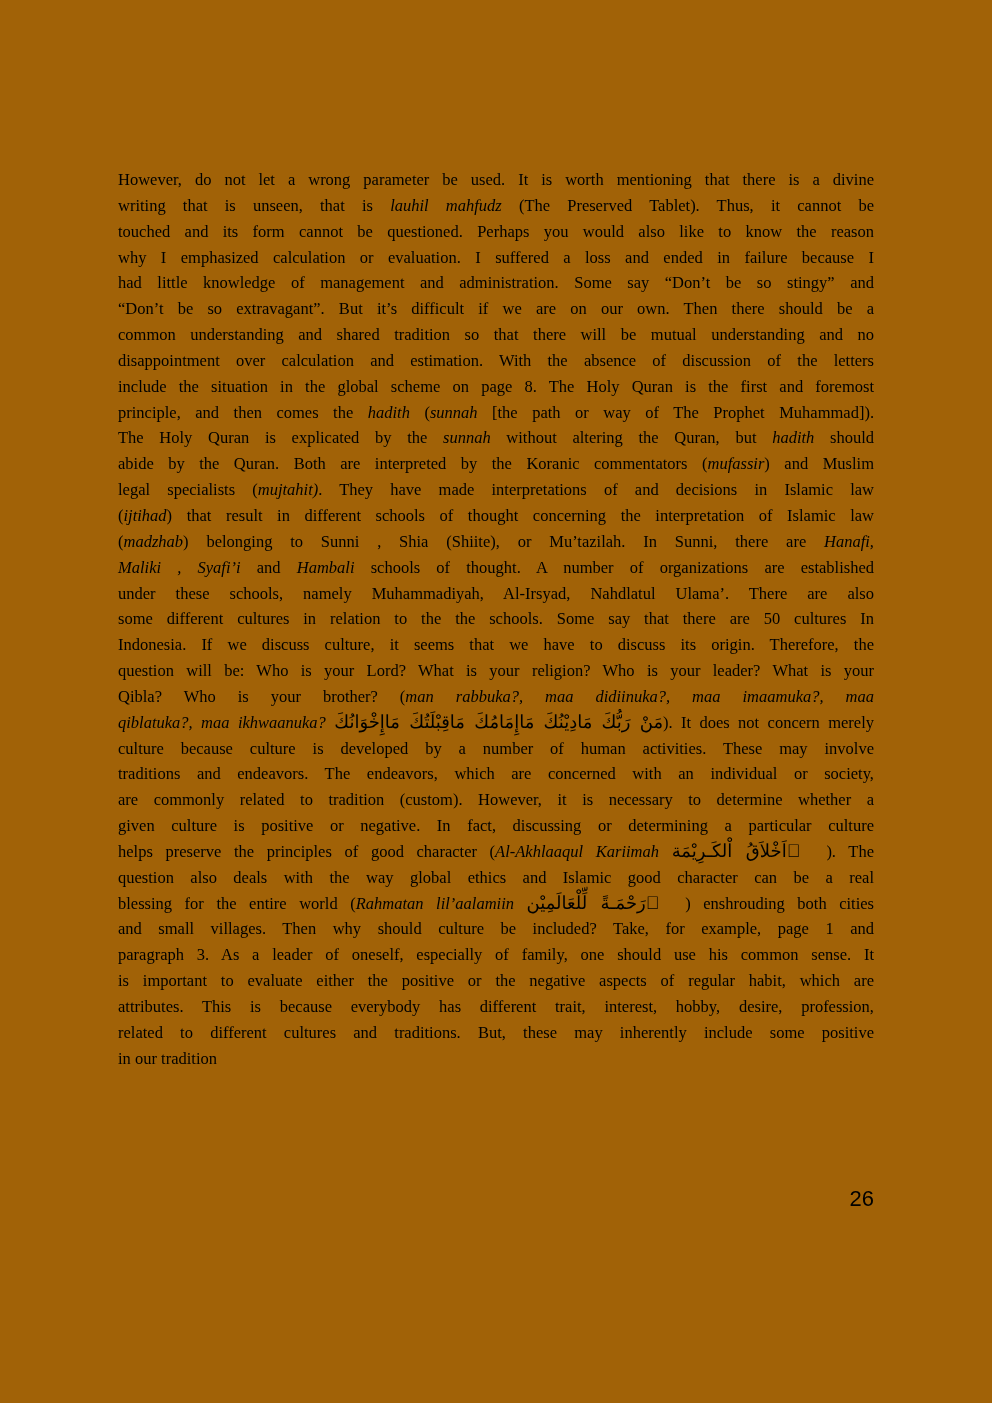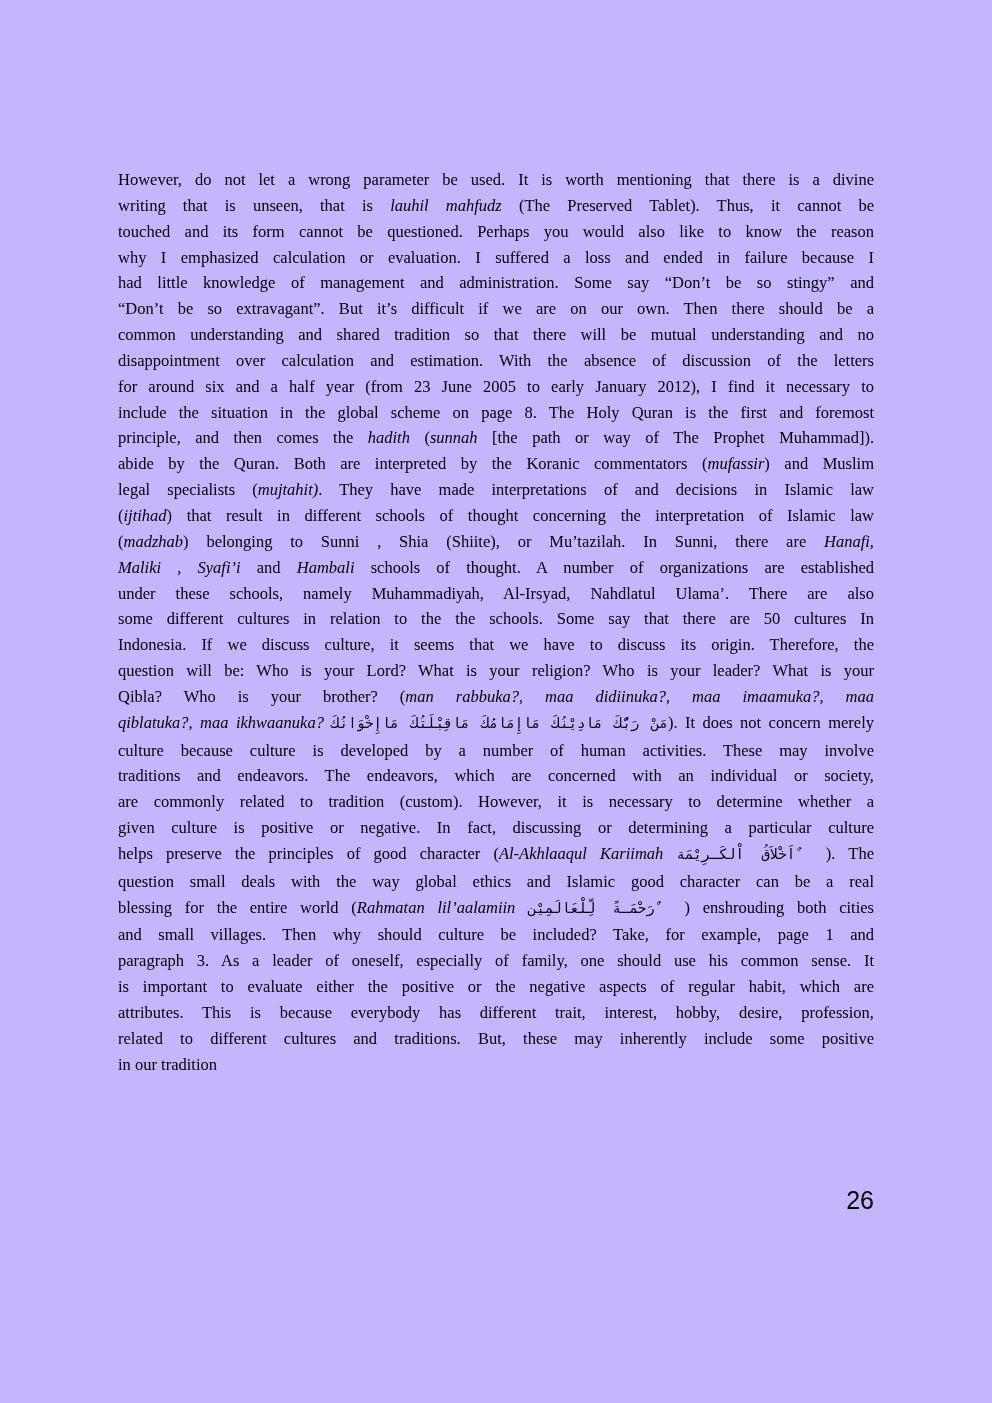--- a/index.html
+++ b/index.html
@@ -4,21 +4,21 @@
 <style>
   html, body {
     margin: 0;
     padding: 0;
     background: #ffffff;
   }
   .page {
     position: relative;
     width: 992px;
     height: 1403px;
-    background: #c4b5fd;
+    background: #a16207;
     font-family: "Liberation Serif", serif;
     color: #000000;
     overflow: hidden;
   }
   .body-text {
     position: absolute;
     left: 118px;
     top: 167px;
     width: 756px;
   }
@@ -29,69 +29,69 @@
     text-align-last: justify;
     white-space: normal;
   }
   .line.last {
     text-align-last: left;
   }
   .line span.n { font-style: normal; }
   .line span.i { font-style: italic; }
   .line span.a {
     font-style: normal;
-    font-size: 14px;
+    font-size: 18px;
     line-height: 25.85px;
-    font-family: Liberation Mono, monospace;
+    font-family: Liberation Sans, sans-serif;
     margin-top: 41px;
   }
   .page-number {
     position: absolute;
     left: 118px;
     top: 1186px;
     width: 756px;
     text-align: right;
     font-family: "Liberation Sans", sans-serif;
-    font-size: 25px;
+    font-size: 22px;
     color: #000000;
   }
 </style>
 </head>
 <body>
 
 <div class="page">
   <div class="body-text">
       <div class="line"><span class="n">However, do not let a wrong parameter be used. It is worth mentioning that there is a divine</span></div>
       <div class="line"><span class="n">writing that is unseen, that is </span><span class="i">lauhil mahfudz</span><span class="n"> (The Preserved Tablet). Thus, it cannot be</span></div>
       <div class="line"><span class="n">touched and its form cannot be questioned. Perhaps you would also like to know the reason</span></div>
       <div class="line"><span class="n">why I emphasized calculation or evaluation. I suffered a loss and ended in failure because I</span></div>
       <div class="line"><span class="n">had little knowledge of management and administration. Some say “Don’t be so stingy” and</span></div>
       <div class="line"><span class="n">“Don’t be so extravagant”. But it’s difficult if we are on our own. Then there should be a</span></div>
       <div class="line"><span class="n">common understanding and shared tradition so that there will be mutual understanding and no</span></div>
       <div class="line"><span class="n">disappointment over calculation and estimation. With the absence of discussion of the letters</span></div>
-      <div class="line"><span class="n">for around six and a half year (from 23 June 2005 to early January 2012), I find it necessary to</span></div>
       <div class="line"><span class="n">include the situation in the global scheme on page 8. The Holy Quran is the first and foremost</span></div>
       <div class="line"><span class="n">principle, and then comes the </span><span class="i">hadith</span><span class="n"> (</span><span class="i">sunnah</span><span class="n"> [the path or way of The Prophet Muhammad]).</span></div>
+      <div class="line"><span class="n">The Holy Quran is explicated by the </span><span class="i">sunnah</span><span class="n"> without altering the Quran, but </span><span class="i">hadith</span><span class="n"> should</span></div>
       <div class="line"><span class="n">abide by the Quran. Both are interpreted by the Koranic commentators (</span><span class="i">mufassir</span><span class="n">) and Muslim</span></div>
       <div class="line"><span class="n">legal specialists (</span><span class="i">mujtahit)</span><span class="n">. They have made interpretations of and decisions in Islamic law</span></div>
       <div class="line"><span class="n">(</span><span class="i">ijtihad</span><span class="n">) that result in different schools of thought concerning the interpretation of Islamic law</span></div>
       <div class="line"><span class="n">(</span><span class="i">madzhab</span><span class="n">) belonging to Sunni , Shia (Shiite), or Mu’tazilah. In Sunni, there are </span><span class="i">Hanafi,</span></div>
       <div class="line"><span class="i">Maliki , Syafi’i</span><span class="n"> and </span><span class="i">Hambali</span><span class="n"> schools of thought. A number of organizations are established</span></div>
       <div class="line"><span class="n">under these schools, namely Muhammadiyah, Al-Irsyad, Nahdlatul Ulama’. There are also</span></div>
       <div class="line"><span class="n">some different cultures in relation to the the schools. Some say that there are 50 cultures In</span></div>
       <div class="line"><span class="n">Indonesia. If we discuss culture, it seems that we have to discuss its origin. Therefore, the</span></div>
       <div class="line"><span class="n">question will be: Who is your Lord? What is your religion? Who is your leader? What is your</span></div>
       <div class="line"><span class="n">Qibla? Who is your brother? (</span><span class="i">man rabbuka?, maa didiinuka?, maa imaamuka?, maa</span></div>
       <div class="line"><span class="i">qiblatuka?, maa ikhwaanuka? </span><span class="a">مَنْ رَبُّكَ مَادِيْنُكَ مَاإِمَامُكَ مَاقِبْلَتُكَ مَاإِخْوَانُكَ</span><span class="n">). It does not concern merely</span></div>
       <div class="line"><span class="n">culture because culture is developed by a number of human activities. These may involve</span></div>
       <div class="line"><span class="n">traditions and endeavors. The endeavors, which are concerned with an individual or society,</span></div>
       <div class="line"><span class="n">are commonly related to tradition (custom). However, it is necessary to determine whether a</span></div>
       <div class="line"><span class="n">given culture is positive or negative. In fact, discussing or determining a particular culture</span></div>
       <div class="line"><span class="n">helps preserve the principles of good character (</span><span class="i">Al-Akhlaaqul Kariimah </span><span class="a">اَخْلاَقُ اْلكَـرِيْمَة ٌ</span><span class="n"> ). The</span></div>
-      <div class="line"><span class="n">question small deals with the way global ethics and Islamic good character can be a real</span></div>
+      <div class="line"><span class="n">question also deals with the way global ethics and Islamic good character can be a real</span></div>
       <div class="line"><span class="n">blessing for the entire world (</span><span class="i">Rahmatan lil’aalamiin </span><span class="a">رَحْمَـةً لِّلْعَالَمِيْن ٌ</span><span class="n"> ) enshrouding both cities</span></div>
       <div class="line"><span class="n">and small villages. Then why should culture be included? Take, for example, page 1 and</span></div>
       <div class="line"><span class="n">paragraph 3. As a leader of oneself, especially of family, one should use his common sense. It</span></div>
       <div class="line"><span class="n">is important to evaluate either the positive or the negative aspects of regular habit, which are</span></div>
       <div class="line"><span class="n">attributes. This is because everybody has different trait, interest, hobby, desire, profession,</span></div>
       <div class="line"><span class="n">related to different cultures and traditions. But, these may inherently include some positive</span></div>
       <div class="line last"><span class="n">in our tradition</span></div>
     </div>
   <div class="page-number">26</div>
 </div>

